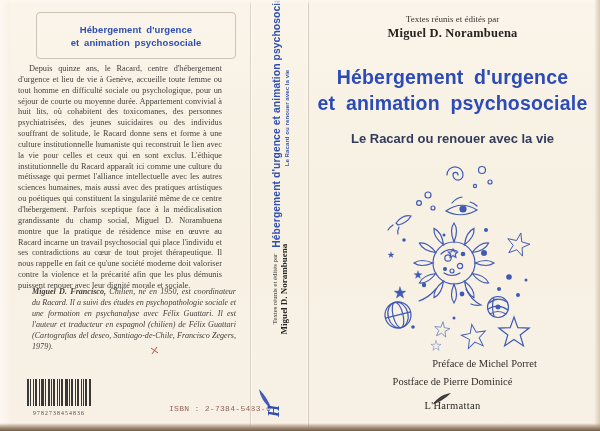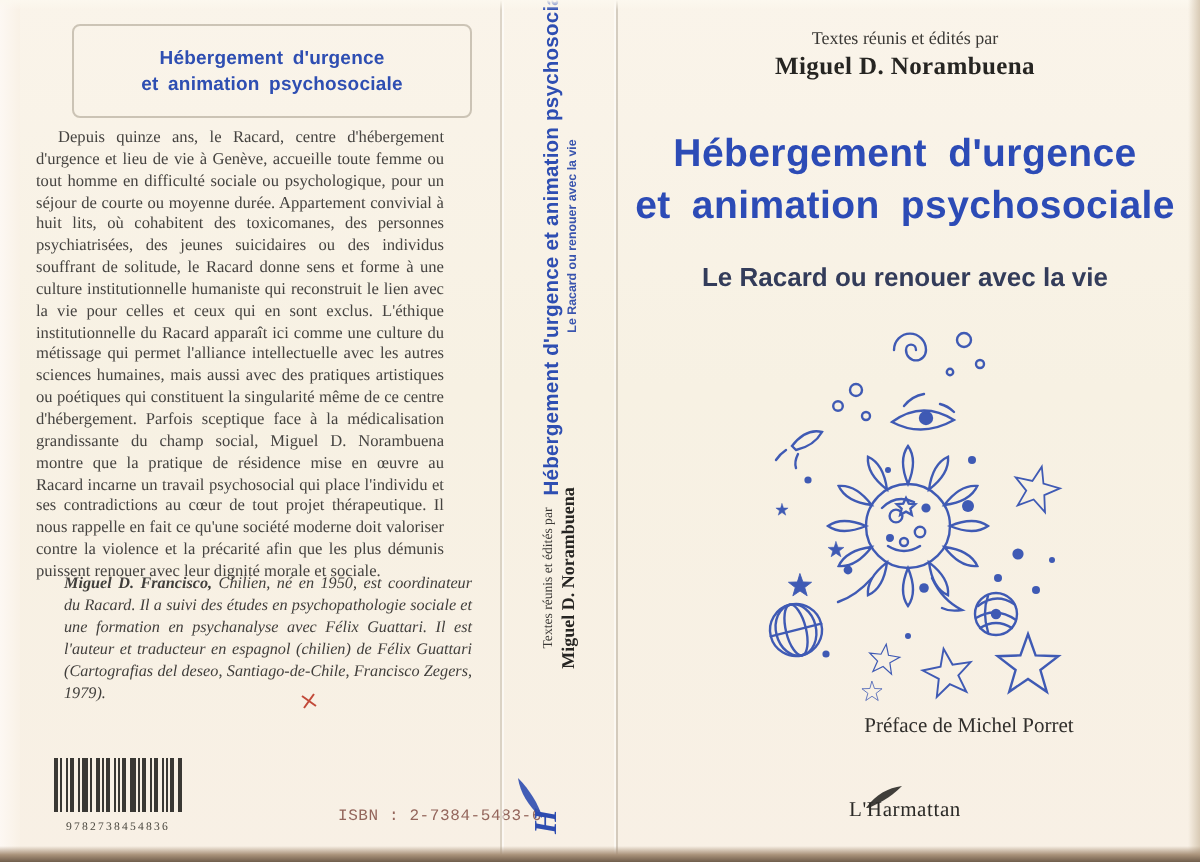--- a/index.html
+++ b/index.html
@@ -260,20 +260,21 @@
             <circle cx="47" cy="172" r="1.8"></circle>
             <circle cx="88" cy="163" r="1.5"></circle>
           <circle cx="120" cy="75" r="2"></circle>
             <circle cx="78" cy="80" r="1.5"></circle>
             <circle cx="38" cy="85" r="1.8"></circle>
         </g>
       </g>
     </svg>
 
     <div class="front-preface">Préface de Michel Porret</div>
+    <div class="front-postface">Postface de Pierre Dominicé</div>
 
     <div class="publisher">
       <span class="publisher-inner">
         <svg width="20" height="12" viewBox="0 0 20 12">
           <path d="M1,11 C6,4 12,1 19,0 C13,6 7,9 2,11 Z" fill="#2b2a27" opacity="0.9"></path>
         </svg>
         <span>L'Harmattan</span>
       </span>
     </div>
   </div>

